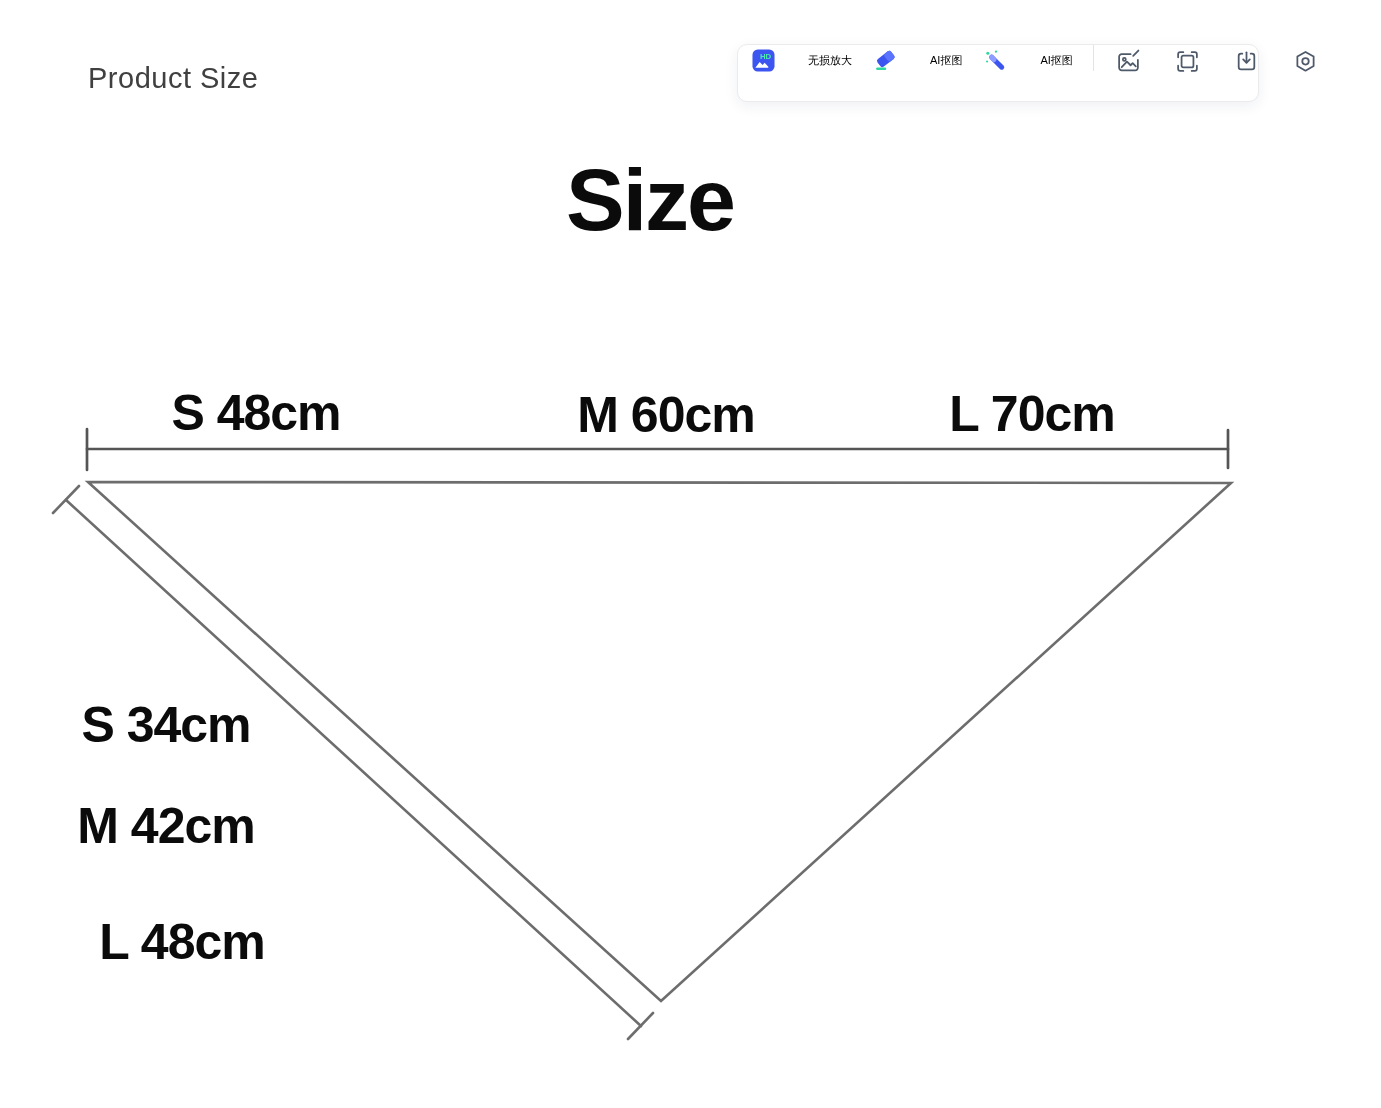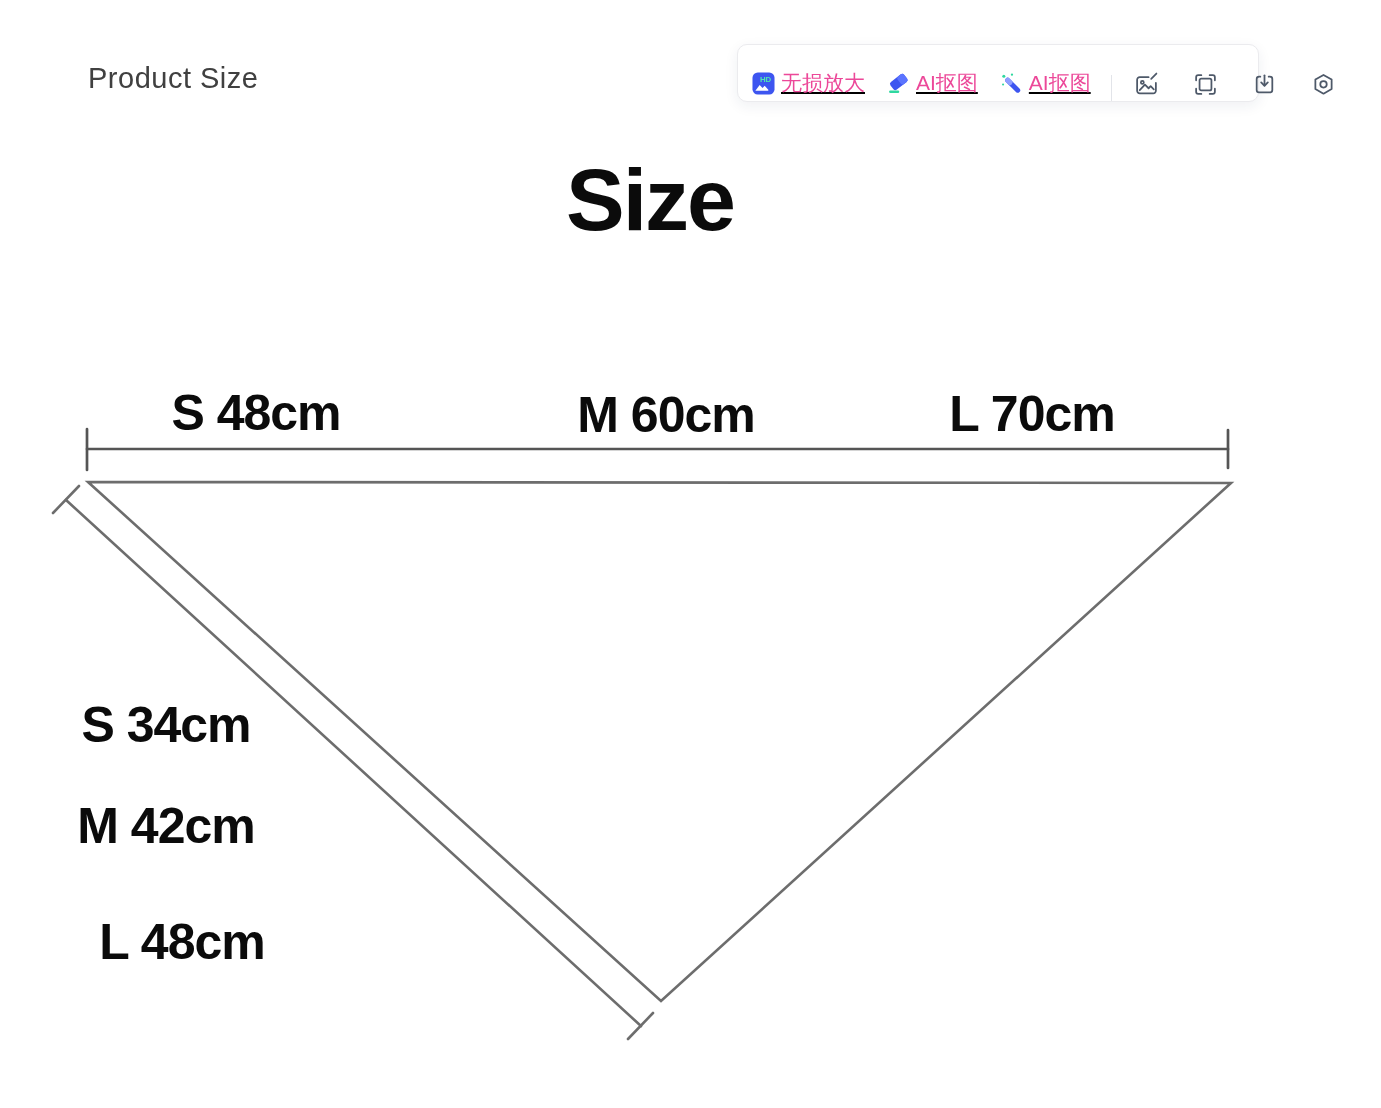--- a/index.html
+++ b/index.html
@@ -30,39 +30,39 @@
     position: absolute;
     left: 737px;
     top: 44px;
     width: 522px;
     height: 58px;
     background: #ffffff;
     border: 1px solid #ebebee;
     border-radius: 10px;
     box-shadow: 0 4px 14px rgba(30, 40, 80, 0.07);
     display: flex;
-    align-items: flex-end;
+    align-items: flex-start;
     padding: 0 14px 0 12px;
     gap: 18px;
-    text-decoration: underline;
   }
   .tool-btn {
     display: flex;
     align-items: center;
     gap: 6px;
     background: none;
     border: none;
     cursor: pointer;
     padding: 4px 2px;
     font-family: "Liberation Sans", sans-serif;
   }
   .tool-btn .tool-label {
-    font-size: 21px;
-    color: #ec4899;
+    font-size: 11px;
+    color: #000000;
     white-space: nowrap;
+    margin-left: 27px;
   }
   .toolbar-divider {
     width: 1px;
     height: 26px;
     background: #e2e4e9;
     flex: none;
   }
   .icon-btn {
     background: none;
     border: none;

